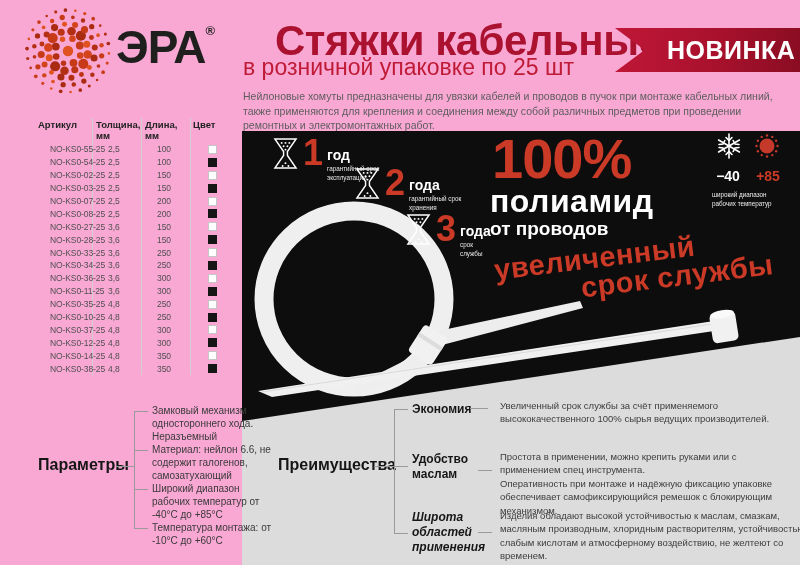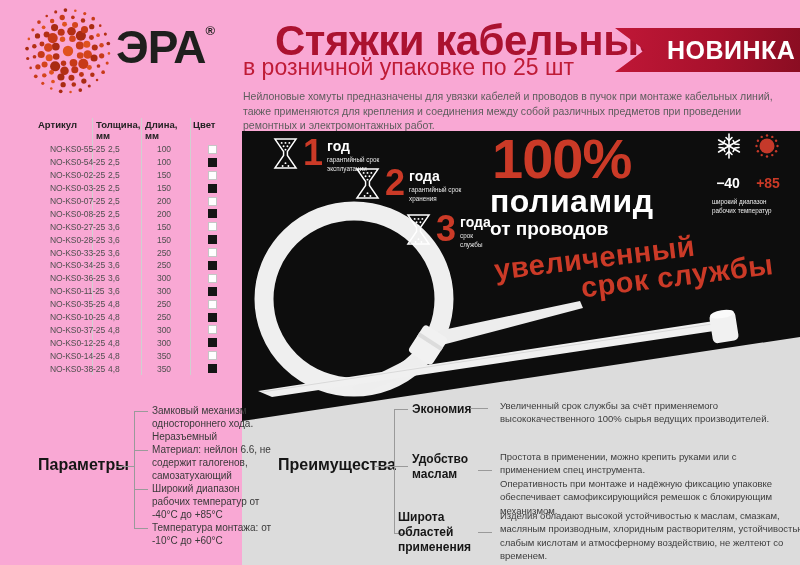--- a/index.html
+++ b/index.html
@@ -33,37 +33,37 @@
   .sq-white{background:#fff;border:1px solid #c6c6c6;}
   .sq-black{background:#151515;border:1px solid #151515;}
 
   
   .gray-bg{position:absolute;left:242px;top:330px;width:558px;height:235px;background:#dcdcdc;z-index:1;}
   .panel{position:absolute;left:242px;top:131px;width:558px;height:290px;background:#0d0d0d;z-index:2;
          clip-path:polygon(0 0,100% 0,100% 71%,0 100%);}
   .panel svg.product{position:absolute;left:0;top:0;}
   .wb{position:absolute;display:flex;gap:4px;}
   .wb .num{font-size:36px;font-weight:bold;color:#cb3a27;line-height:0.82;}
-  .wb .txt{margin-top:1px;}
+  .wb .txt{margin-top:10px;}
   .wb .unit{font-size:14px;font-weight:bold;color:#fff;line-height:1;}
   .wb .sub{font-size:6.3px;color:#e8e8e8;line-height:1.35;margin-top:3px;}
   .wb1{left:30px;top:7px;}.wb2{left:112px;top:37px;}.wb3{left:163px;top:83px;}
   .wb1 .sub{width:72px;}.wb2 .sub{width:60px;}.wb3 .sub{width:36px;}
 
   .pct{position:absolute;left:250px;top:0;font-size:56px;font-weight:bold;color:#cb3a27;letter-spacing:-1px;line-height:1;}
   .hl1{position:absolute;left:248px;top:54px;font-size:32px;font-weight:bold;color:#fff;letter-spacing:0.5px;line-height:1;}
   .hl2{position:absolute;left:248px;top:88px;font-size:19px;font-weight:bold;color:#fff;line-height:1;}
   .hl3{position:absolute;left:248px;top:107px;font-size:19px;font-weight:bold;color:#fff;line-height:1;}
   .rot{position:absolute;left:254px;top:124px;width:320px;transform:rotate(-7deg);transform-origin:0 50%;}
   .rot .r1,.rot .r2{font-size:29px;font-weight:bold;color:#cb3a27;letter-spacing:0.5px;line-height:1.05;}
   .rot .r2{margin-left:84px;margin-top:-2px;}
 
   .temp{position:absolute;left:468px;top:2px;width:84px;}
   .temp .icons{display:flex;gap:12px;margin-left:6px;}
-  .temp .vals{display:flex;gap:4px;margin-top:16px;}
+  .temp .vals{display:flex;gap:4px;margin-top:9px;}
   .temp .vals span{width:36px;text-align:center;font-size:14px;font-weight:bold;}
   .v-min{color:#fff;}.v-max{color:#cb3a27;}
   .temp .tlabel{margin-top:6px;margin-left:2px;width:80px;font-size:6.3px;color:#ececec;line-height:1.45;}
 
   
   .sect-title{position:absolute;font-size:16px;font-weight:bold;color:#161616;line-height:1;z-index:3;}
   .line{position:absolute;background:#9a9a9a;z-index:3;}
   .pitem{position:absolute;font-size:10px;color:#3a3a3a;line-height:1.32;z-index:3;}
   .alabel{position:absolute;font-size:12px;font-weight:bold;color:#161616;line-height:1.25;z-index:3;}
   .adesc{position:absolute;font-size:9.5px;color:#3c3c3c;line-height:1.42;z-index:3;}
@@ -461,20 +461,20 @@
     <p>Увеличенный срок службы за счёт применяемого высококачественного 100% сырья ведущих производителей.</p>
   </div>
 
   <div class="alabel" style="left:412px;top:452px;width:78px;">Удобство маслам</div>
   <div class="line" style="left:478px;top:470px;width:14px;height:1px;"></div>
   <div class="adesc" style="left:500px;top:450px;width:292px;">
     <p>Простота в применении, можно крепить руками или с применением спец инструмента.</p>
     <p>Оперативность при монтаже и надёжную фиксацию упаковке обеспечивает самофиксирующийся ремешок с блокирующим механизмом.</p>
   </div>
 
-  <div class="alabel" style="left:398px;top:510px;width:92px;">Широта областей применения</div>
+  <div class="alabel" style="left:412px;top:510px;width:92px;font-style:italic;">Широта областей применения</div>
   <div class="line" style="left:478px;top:532px;width:14px;height:1px;"></div>
   <div class="adesc" style="left:500px;top:509px;width:318px;">
     <p>Изделия обладают высокой устойчивостью к маслам, смазкам, масляным производным, хлоридным растворителям, устойчивостью к слабым кислотам и атмосферному воздействию, не желтеют со временем.</p>
     <p>Можно применять как в профессиональной сфере, так и в быту.</p>
   </div>
 
 </div>
 
 </body></html>

